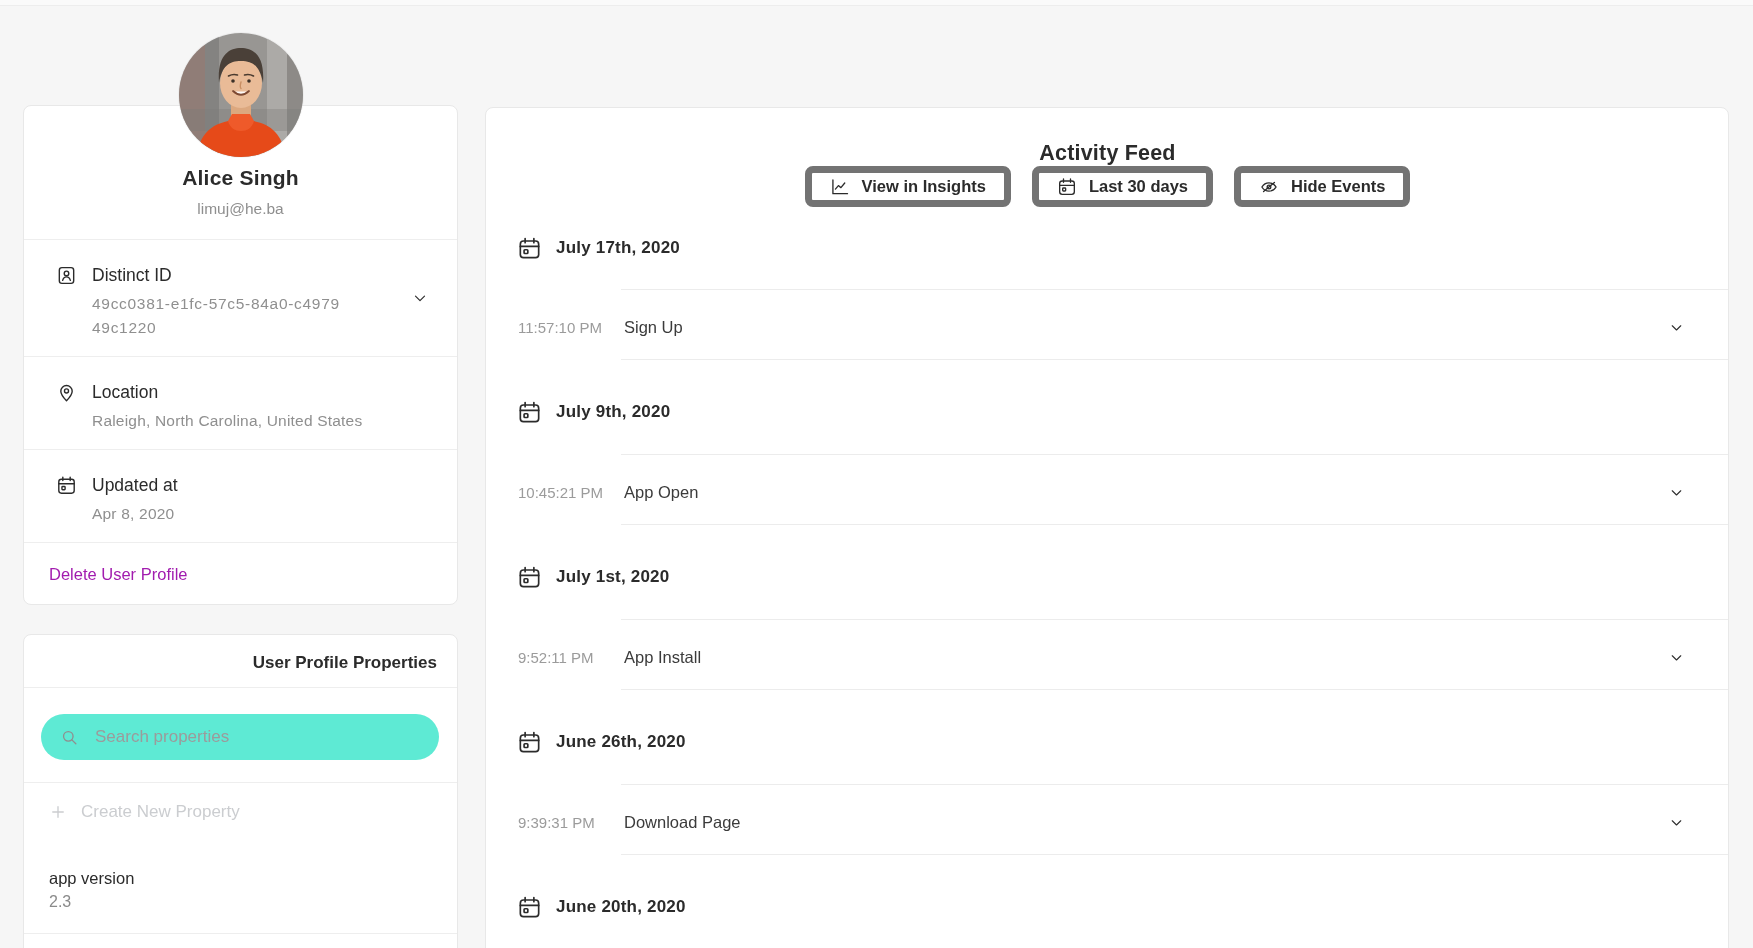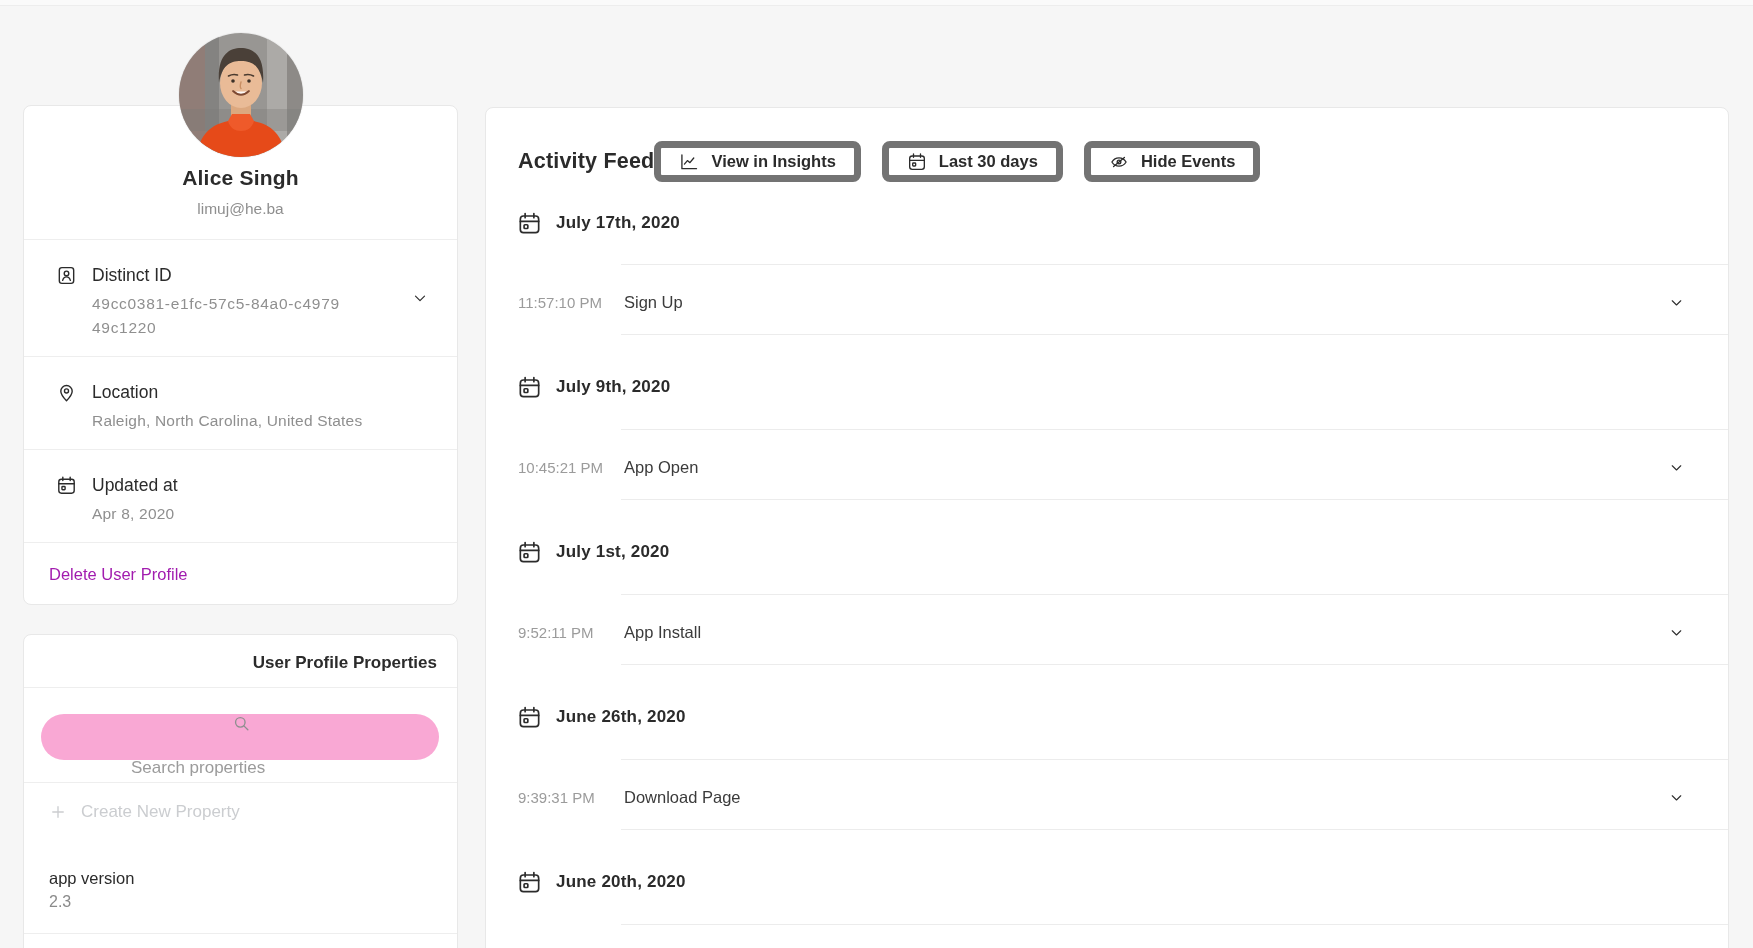--- a/index.html
+++ b/index.html
@@ -33,34 +33,34 @@
   .field-value.wrap-id{max-width:252px;word-break:break-all;letter-spacing:.7px;}
   .field-chevron{position:absolute;right:28px;top:50%;margin-top:-9px;cursor:pointer;color:#2f2f2f;}
   .field-chevron svg{width:18px;height:18px;}
 
   .delete-row{border-top:1px solid #eeeeee;padding:22px 25px 20px;}
   .delete-btn{background:none;border:none;padding:0;font-family:inherit;font-size:16.5px;font-weight:500;color:#a21caf;cursor:pointer;}
 
   .props-card{margin-top:29px;min-height:330px;}
   .props-title{padding:18px 20px 14px;font-size:17px;font-weight:700;color:#2b2b2b;text-align:right;}
   .search-section{border-top:1px solid #eeeeee;padding:26px 18px 22px 17px;}
-  .search-box{height:46px;border-radius:23px;background:#f9a8d4;display:flex;align-items:center;padding:0 16px 0 19px;gap:24px;flex-direction:column;}
+  .search-box{height:46px;border-radius:23px;background:#5eead4;display:flex;align-items:center;padding:0 16px 0 19px;gap:14px;}
   .search-box .icon svg{width:19px;height:19px;color:#8f8f8f;}
   .search-input{flex:1;border:none;background:transparent;outline:none;font-family:inherit;font-size:17px;color:#444;}
   .search-input::placeholder{color:#9b9b9b;}
   .create-row{border-top:1px solid #eeeeee;padding:19px 20px 19px 25px;display:flex;align-items:center;gap:14px;color:#cbcdd0;background:none;width:100%;text-align:left;border-left:none;border-right:none;border-bottom:none;cursor:pointer;font-family:inherit;}
   .create-row .icon svg{width:18px;height:18px;}
   .create-label{font-size:17px;font-weight:500;}
   .prop-item{padding:28px 20px 22px 25px;border-bottom:1px solid #eeeeee;cursor:pointer;}
   .prop-name{font-size:16.5px;font-weight:400;color:#2b2b2b;}
   .prop-value{margin-top:5px;font-size:16px;color:#8a8a8a;}
 
   
   .feed-card{flex:1;margin-top:107px;min-height:860px;}
-  .feed-header{display:flex;align-items:center;justify-content:flex-start;padding:33px 31px 0 32px;}
+  .feed-header{display:flex;align-items:center;justify-content:center;padding:33px 31px 0 32px;flex-direction:column;}
   .feed-title{font-size:21.5px;font-weight:700;color:#2b2b2b;letter-spacing:.2px;}
   .feed-buttons{display:flex;gap:21px;}
   .feed-btn{display:flex;align-items:center;gap:12px;height:41px;padding:0 18px;background:#fff;border:7px solid #737373;border-radius:8px;font-family:inherit;font-size:16.5px;font-weight:600;color:#2b2b2b;cursor:pointer;}
   .feed-btn .icon svg{width:20px;height:20px;}
 
   .date-row{display:flex;align-items:center;gap:14px;height:94px;padding:10px 0 0 31px;box-sizing:border-box;}
   .feed-group:first-child .date-row{height:82px;padding-top:0;}
   .date-icon svg{width:25px;height:25px;}
   .date-label{font-size:17px;font-weight:700;color:#2b2b2b;letter-spacing:.2px;}
   .feed-divider{border-top:1px solid #ececec;margin-left:135px;height:0;}

